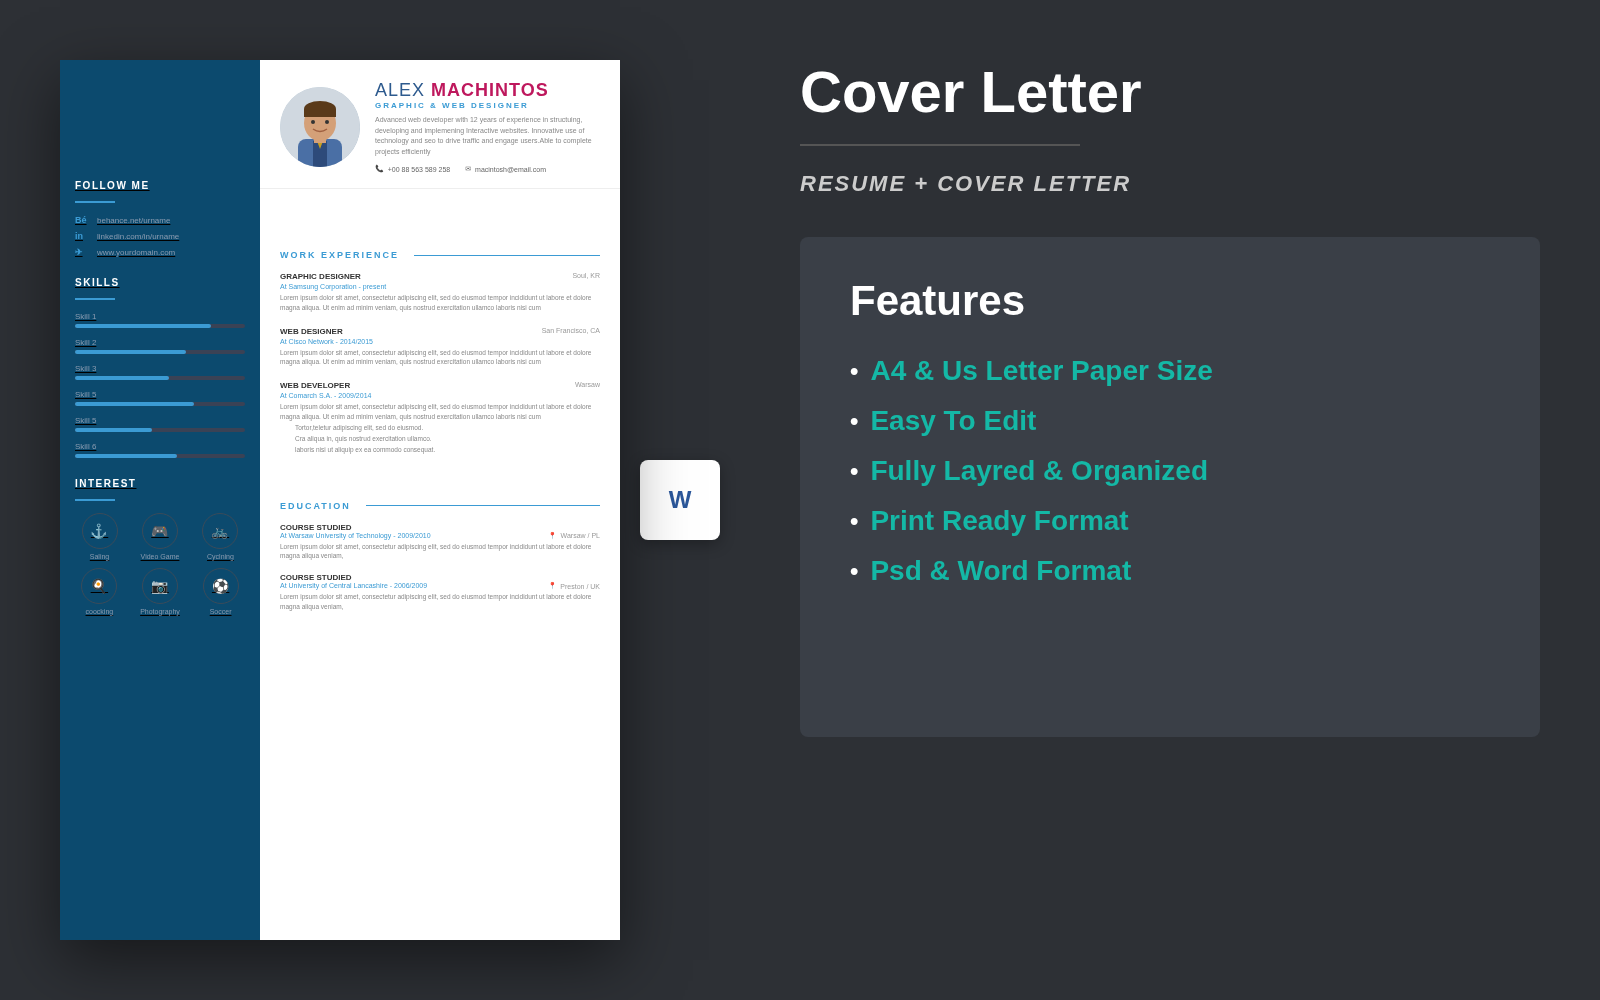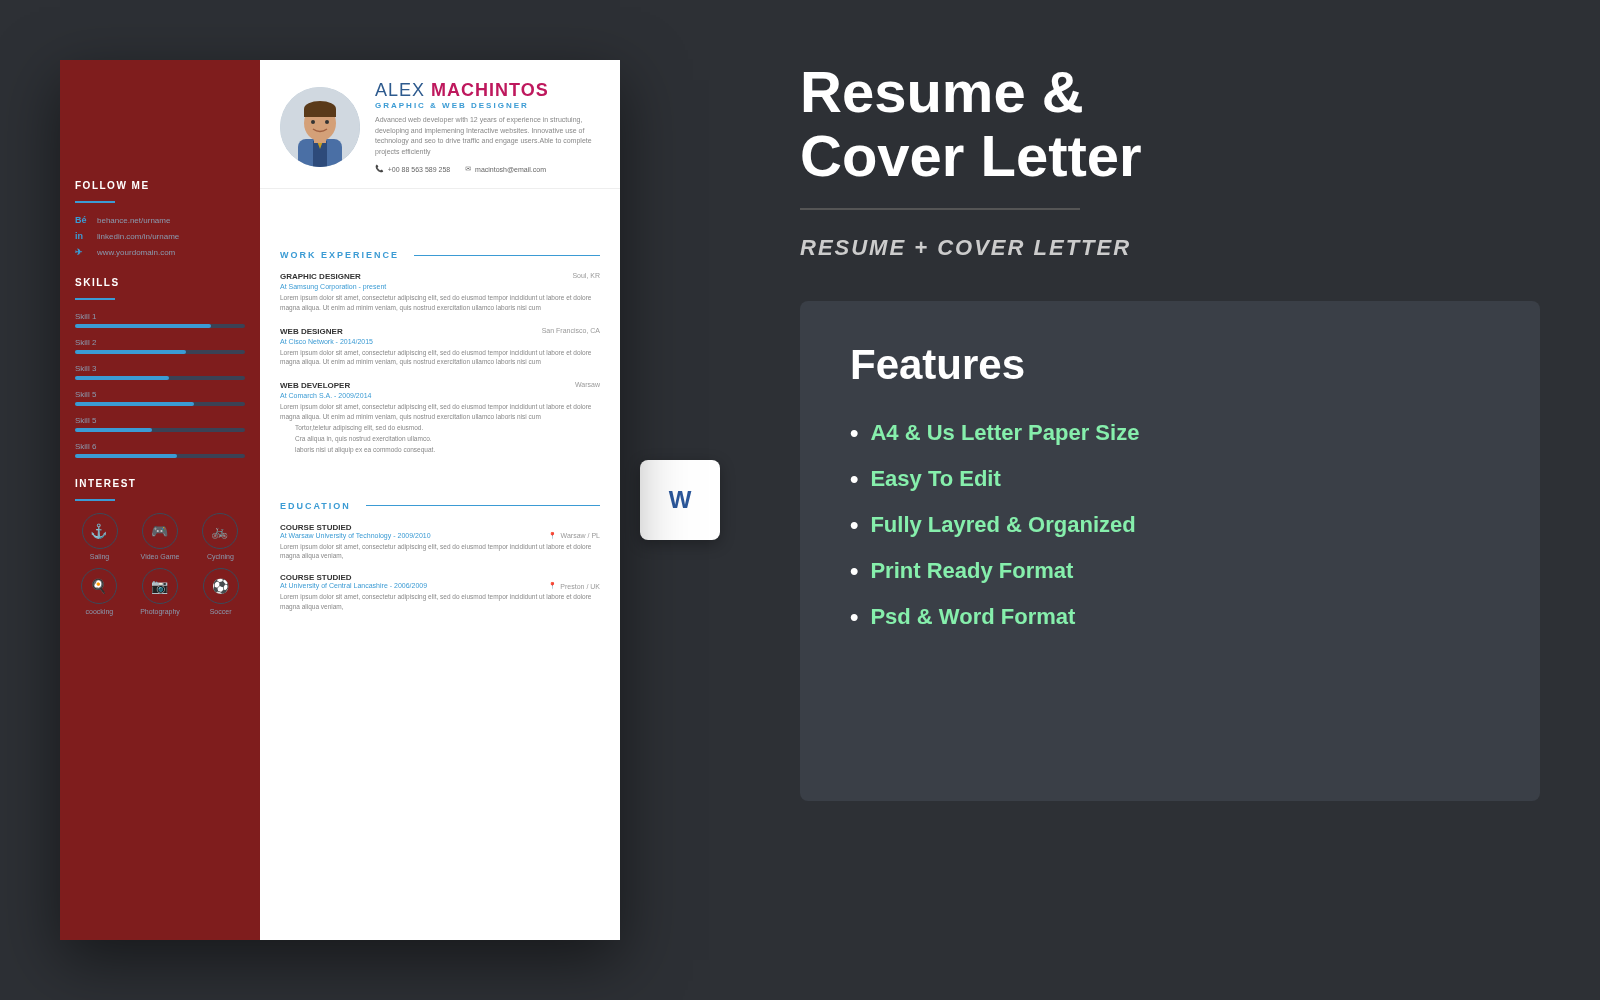--- a/index.html
+++ b/index.html
@@ -31,24 +31,25 @@
       flex-shrink: 0;
       box-shadow: 0 20px 60px rgba(0,0,0,0.5);
       position: relative;
       height: 880px;
       width: 560px;
     }
 
     
     .resume-sidebar {
       width: 200px;
-      background-color: #7f1d1d;
+      background-color: #0c4a6e;
       height: 100%;
       padding: 20px 15px;
       position: relative;
+      text-decoration: underline;
     }
 
     .sidebar-section-title {
       color: #ffffff;
       font-size: 10px;
       font-weight: 700;
       letter-spacing: 1.5px;
       margin-bottom: 10px;
       margin-top: 20px;
     }
@@ -368,22 +369,22 @@
       font-size: 42px;
       font-weight: 700;
       margin-bottom: 30px;
     }
 
     .features-list {
       list-style: none;
     }
 
     .features-list li {
-      color: #86efac;
-      font-size: 22px;
+      color: #14b8a6;
+      font-size: 28px;
       font-weight: 600;
       margin-bottom: 18px;
       display: flex;
       align-items: center;
       gap: 12px;
     }
 
     .features-list li::before {
       content: '•';
       color: #ffffff;
@@ -639,21 +640,20 @@
     <div class="format-icons-side">
       <div class="format-icon-box word">
         <span>W</span>
       </div>
     </div>
   </div>
 
   <div class="right-panel">
 
     <div class="product-title">
-      <div>Resume &amp;</div>
       <div>Cover  Letter</div>
     </div>
 
     <div class="title-divider"></div>
 
     <div class="product-subtitle">RESUME + COVER LETTER</div>
 
     <div class="features-box">
       <div class="features-title">Features</div>
       <ul class="features-list">

